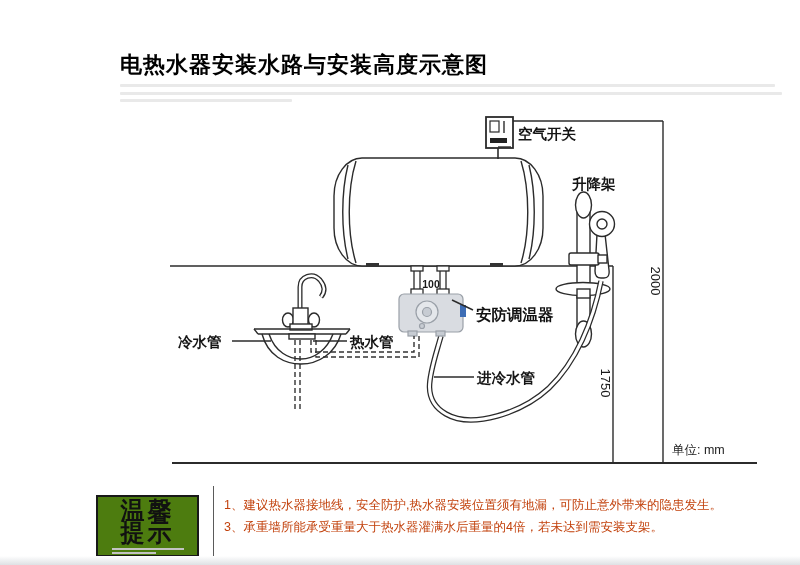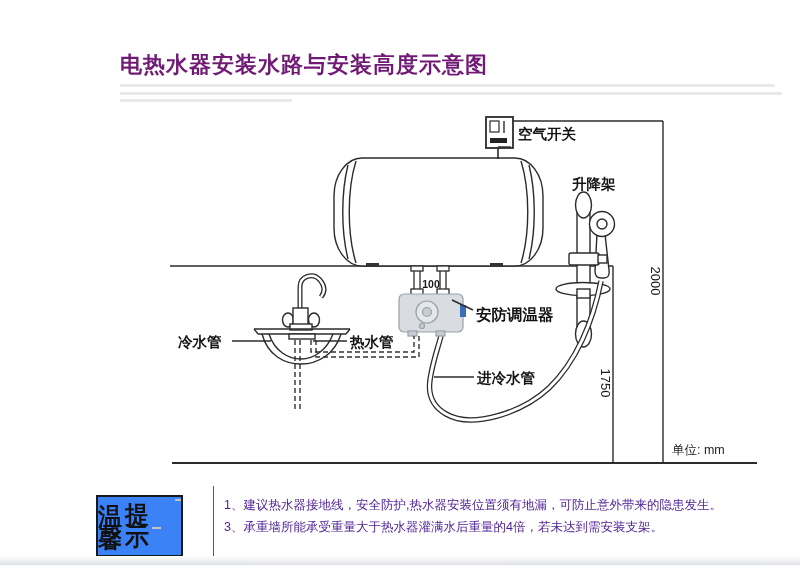--- a/index.html
+++ b/index.html
@@ -2,41 +2,41 @@
 <html><head>
 <meta charset="utf-8">
 <style>
   html,body{margin:0;padding:0;background:#ffffff;}
   #stage{
     position:relative;width:800px;height:565px;background:#ffffff;
     font-family:"Liberation Sans","DejaVu Sans",sans-serif;overflow:hidden;
   }
   #page-title{
     position:absolute;left:120px;top:50px;font-size:22px;font-weight:bold;
-    color:#701a75;letter-spacing:1px;white-space:nowrap;
+    color:#000000;letter-spacing:1px;white-space:nowrap;
   }
   .wm{position:absolute;background:#e9e9e9;height:3px;border-radius:1px;}
   #diagram-svg{position:absolute;left:0;top:0;}
   
   #tips-badge{
-    position:absolute;left:96px;top:495px;width:87px;height:62px;
-    border:2px solid #181818;background:#3b82f6;box-sizing:border-box;
-    display:flex;flex-direction:row;align-items:center;justify-content:flex-start;
+    position:absolute;left:96px;top:495px;width:103px;height:62px;
+    border:2px solid #181818;background:#4d7c0f;box-sizing:border-box;
+    display:flex;flex-direction:column;align-items:center;justify-content:flex-start;
   }
   .badge-line{
     font-size:24px;font-weight:bold;color:#111;line-height:22px;
     letter-spacing:3px;transform:scaleY(1.02);
   }
   .badge-sub{background:#c3c3c3;height:2px;margin-top:2px;}
   #tips-divider{
     position:absolute;left:213px;top:486px;width:1px;height:78px;background:#5a5a5a;
   }
   #tips-list{
     position:absolute;left:224px;top:497px;width:545px;
-    font-size:12.5px;color:#4c1d95;
+    font-size:12.5px;color:#c2410c;
   }
   .tip-item{line-height:16px;margin-bottom:6px;white-space:nowrap;}
   #bottom-shade{
     position:absolute;left:0;top:556px;width:800px;height:9px;
     background:linear-gradient(#ffffff,#dee1e4);
   }
   svg text{font-family:"Liberation Sans","DejaVu Sans",sans-serif;}
 </style>
 </head>
 <body>

